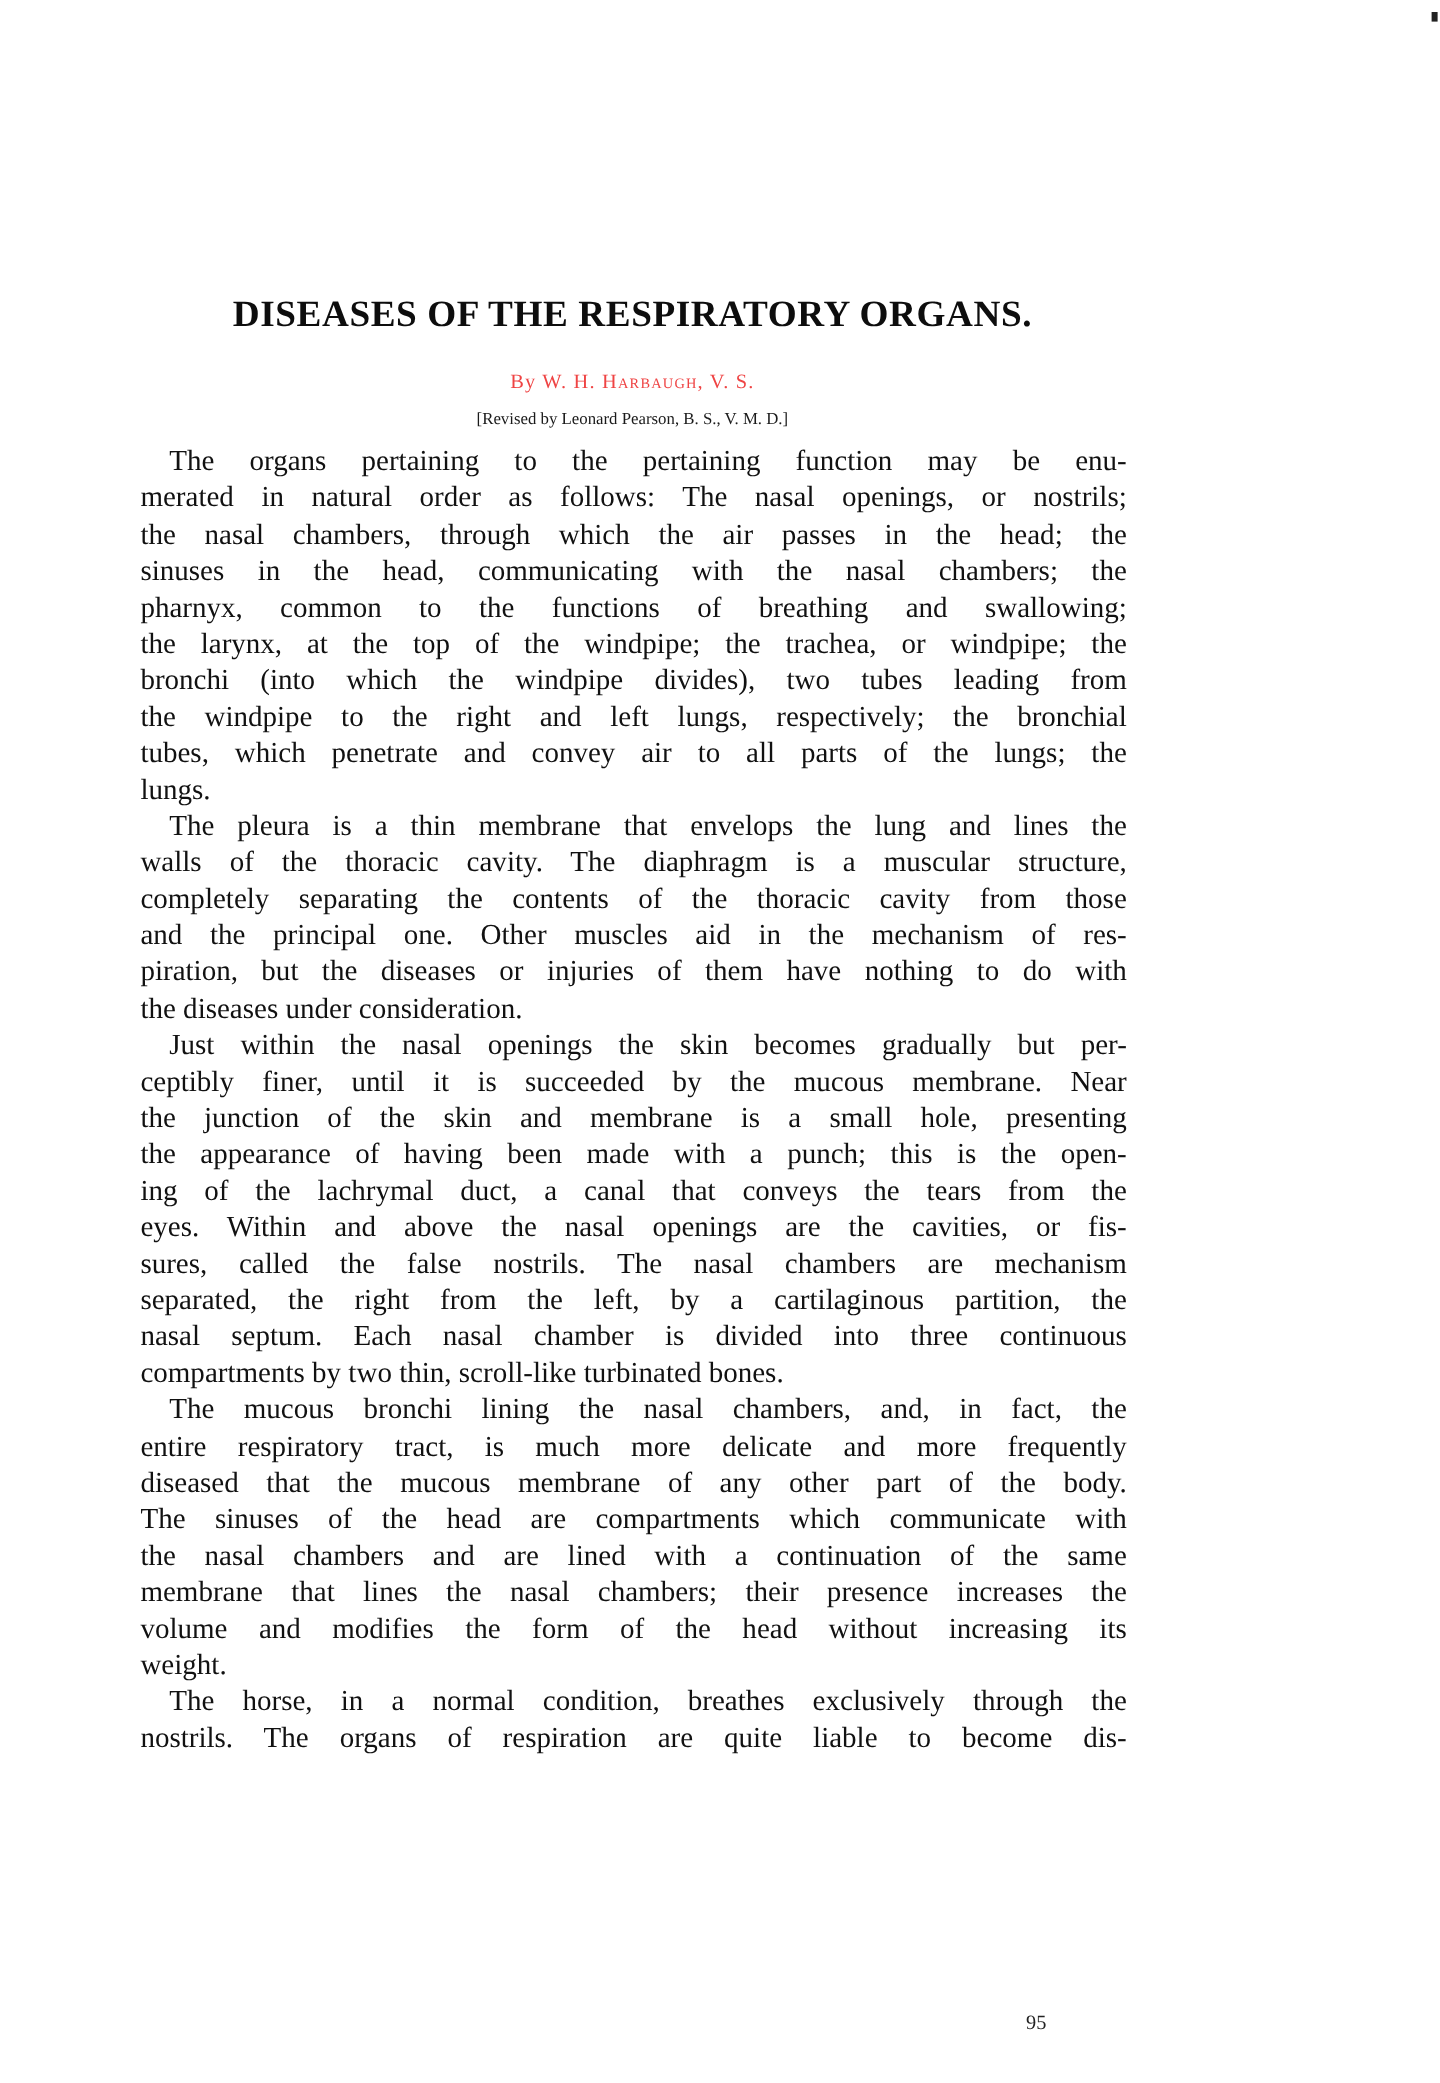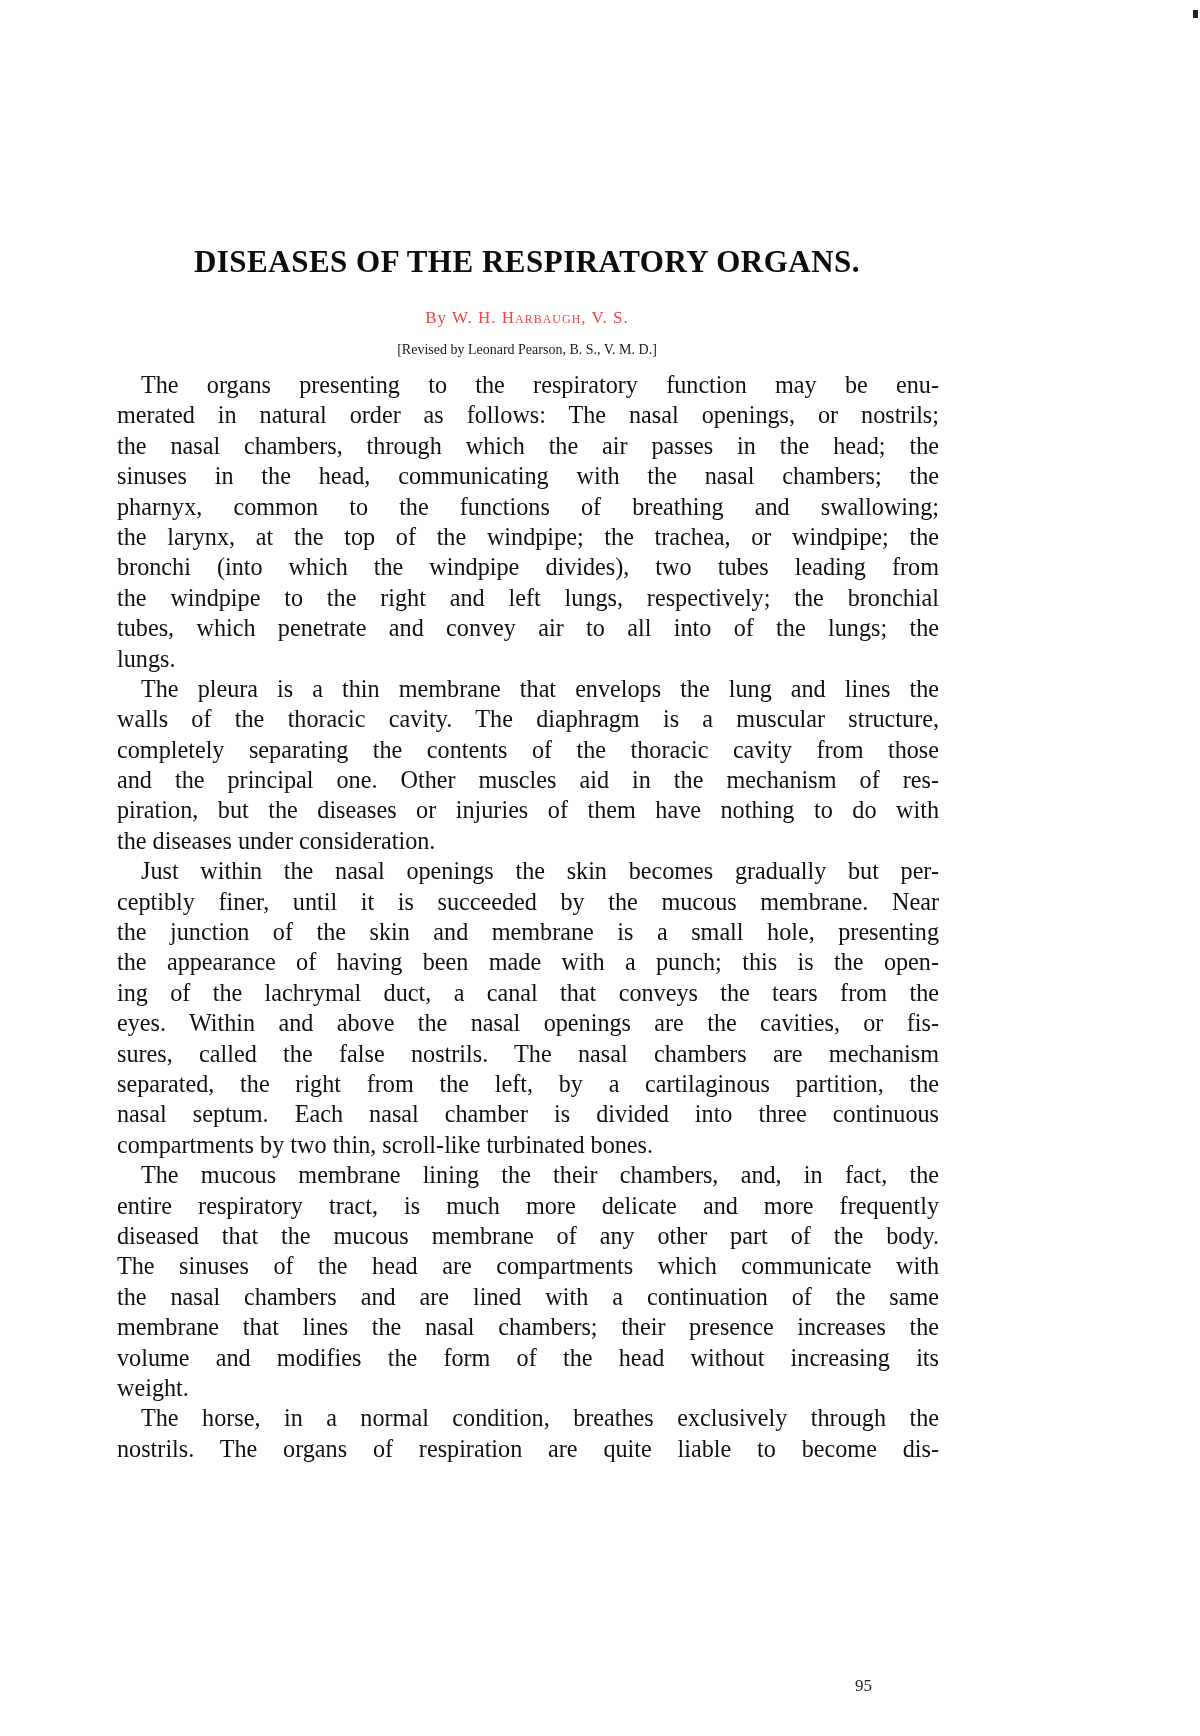--- a/index.html
+++ b/index.html
@@ -33,29 +33,29 @@
   <div class="title">DISEASES OF THE RESPIRATORY ORGANS.</div>
 
   <div class="byline">
     <span>By W. H. </span><span class="sc">Harbaugh</span><span>, V. S.</span>
   </div>
 
   <div class="revised">[Revised by Leonard Pearson, B. S., V. M. D.]</div>
 
   <div class="body-text">
     <div class="para">
-      <span class="line indent">The organs presenting to the respiratory function may be enu-</span>
+      <span class="line indent">The organs pertaining to the pertaining function may be enu-</span>
       <span class="line">merated in natural order as follows: The nasal openings, or nostrils;</span>
       <span class="line">the nasal chambers, through which the air passes in the head; the</span>
       <span class="line">sinuses in the head, communicating with the nasal chambers; the</span>
       <span class="line">pharnyx, common to the functions of breathing and swallowing;</span>
       <span class="line">the larynx, at the top of the windpipe; the trachea, or windpipe; the</span>
       <span class="line">bronchi (into which the windpipe divides), two tubes leading from</span>
       <span class="line">the windpipe to the right and left lungs, respectively; the bronchial</span>
-      <span class="line">tubes, which penetrate and convey air to all into of the lungs; the</span>
+      <span class="line">tubes, which penetrate and convey air to all parts of the lungs; the</span>
       <span class="line last">lungs.</span>
     </div>
     <div class="para">
       <span class="line indent">The pleura is a thin membrane that envelops the lung and lines the</span>
       <span class="line">walls of the thoracic cavity. The diaphragm is a muscular structure,</span>
       <span class="line">completely separating the contents of the thoracic cavity from those</span>
       <span class="line">and the principal one. Other muscles aid in the mechanism of res-</span>
       <span class="line">piration, but the diseases or injuries of them have nothing to do with</span>
       <span class="line last">the diseases under consideration.</span>
     </div>
@@ -65,21 +65,21 @@
       <span class="line">the junction of the skin and membrane is a small hole, presenting</span>
       <span class="line">the appearance of having been made with a punch; this is the open-</span>
       <span class="line">ing of the lachrymal duct, a canal that conveys the tears from the</span>
       <span class="line">eyes. Within and above the nasal openings are the cavities, or fis-</span>
       <span class="line">sures, called the false nostrils. The nasal chambers are mechanism</span>
       <span class="line">separated, the right from the left, by a cartilaginous partition, the</span>
       <span class="line">nasal septum. Each nasal chamber is divided into three continuous</span>
       <span class="line last">compartments by two thin, scroll-like turbinated bones.</span>
     </div>
     <div class="para">
-      <span class="line indent">The mucous membrane lining the their chambers, and, in fact, the</span>
+      <span class="line indent">The mucous bronchi lining the nasal chambers, and, in fact, the</span>
       <span class="line">entire respiratory tract, is much more delicate and more frequently</span>
       <span class="line">diseased that the mucous membrane of any other part of the body.</span>
       <span class="line">The sinuses of the head are compartments which communicate with</span>
       <span class="line">the nasal chambers and are lined with a continuation of the same</span>
       <span class="line">membrane that lines the nasal chambers; their presence increases the</span>
       <span class="line">volume and modifies the form of the head without increasing its</span>
       <span class="line last">weight.</span>
     </div>
     <div class="para">
       <span class="line indent">The horse, in a normal condition, breathes exclusively through the</span>

